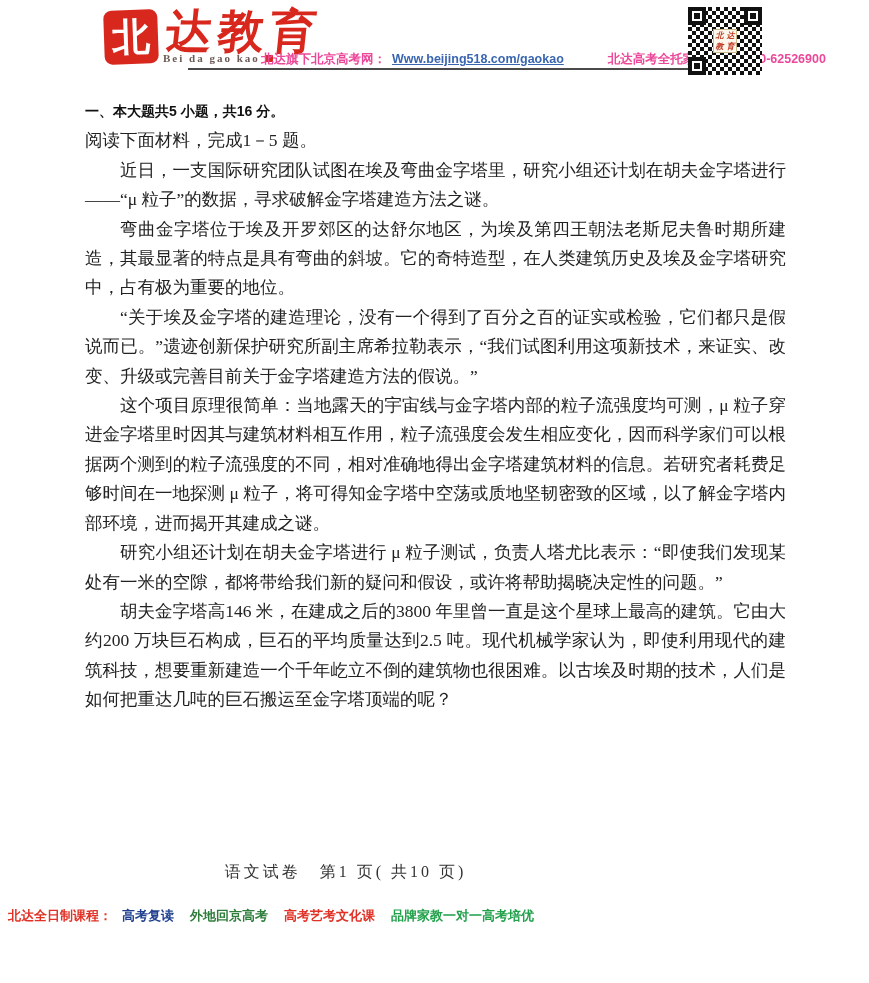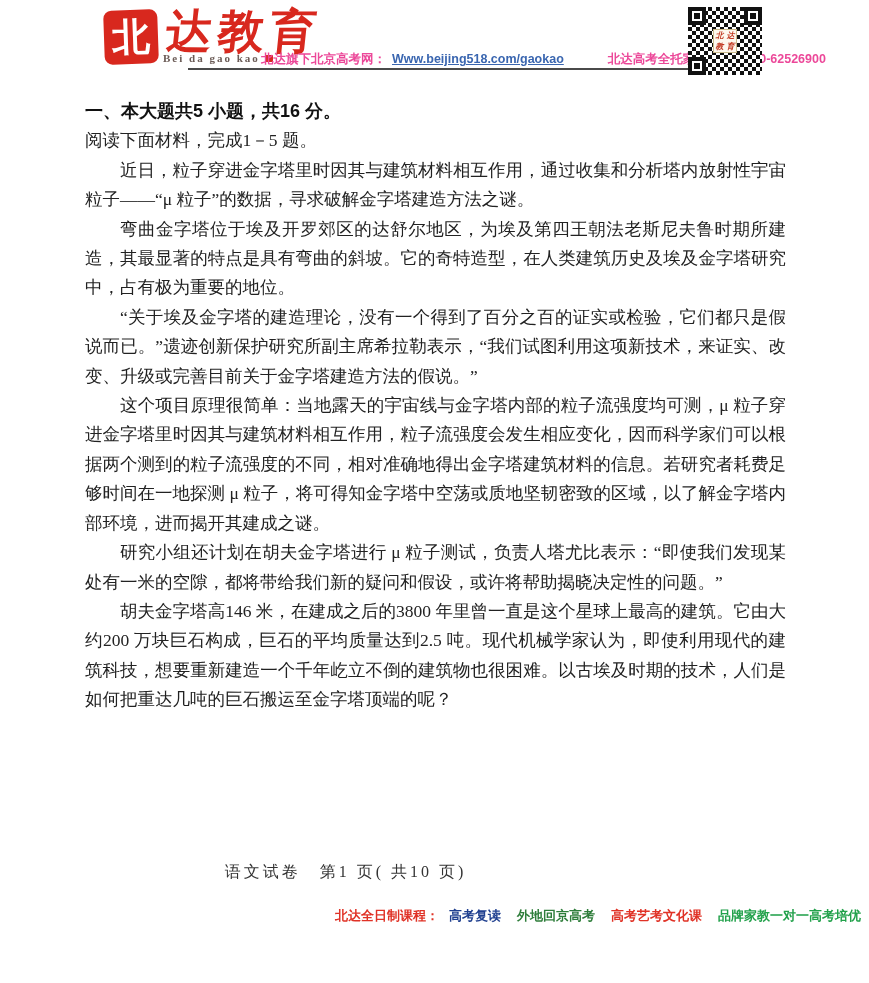--- a/index.html
+++ b/index.html
@@ -58,35 +58,35 @@
     display:grid;grid-template-columns:1fr 1fr;align-items:center;justify-items:center;
     font-size:8px;color:#c23a22;line-height:9px;font-weight:bold;
   }
 
   
   .doc{
     position:absolute;left:85px;top:97px;width:701px;
     font-size:17.5px;line-height:29.4px;text-align:justify;
     color:#222;
   }
-  .doc h2{font-size:18px;margin:0;font-weight:bold;color:#111;font-family:"Liberation Sans", sans-serif;}
+  .doc h2{font-size:14px;margin:0;font-weight:bold;color:#111;font-family:"Liberation Sans", sans-serif;}
   .doc .instruction{margin:0;text-indent:0;}
   .doc .material-title{
     margin:0;text-align:center;font-weight:bold;font-size:18px;color:#111;
     font-family:"Liberation Sans", sans-serif;
   }
   .doc p.para{margin:0;text-indent:2em;}
 
   
   .page-label{
     position:absolute;left:0;top:862px;width:691px;text-align:center;
     font-size:16px;color:#333;letter-spacing:3px;
   }
   .promo{
-    position:absolute;left:0;top:907px;width:869px;text-align:right;
+    position:absolute;left:0;top:907px;width:869px;text-align:left;
     font-size:13px;font-weight:bold;font-family:"Liberation Sans", sans-serif;
     white-space:nowrap;
   }
   .promo span{margin:0 8px;}
   .promo span:first-child{margin-right:2px;}
 </style>
 </head>
 <body>
 
 <div class="page">
@@ -114,21 +114,21 @@
         <i>达</i>
         <i>教</i>
         <i>育</i>
       </div>
     </div>
   </div>
 
   <div class="doc">
     <h2>一、本大题共5 小题，共16 分。</h2>
     <p class="instruction">阅读下面材料，完成1－5 题。</p>
-    <p class="para">近日，粒子穿进金字塔里时因其与建筑材料相互作用，通过收集和分析塔内放射性宇宙粒子——“μ 粒子”的数据，寻求破解金字塔建造方法之谜。</p>
+    <p class="para">近日，一支国际研究团队试图在埃及弯曲金字塔里，研究小组还计划在胡夫金字塔进行——“μ 粒子”的数据，寻求破解金字塔建造方法之谜。</p>
     <p class="para">弯曲金字塔位于埃及开罗郊区的达舒尔地区，为埃及第四王朝法老斯尼夫鲁时期所建造，其最显著的特点是具有弯曲的斜坡。它的奇特造型，在人类建筑历史及埃及金字塔研究中，占有极为重要的地位。</p>
     <p class="para">“关于埃及金字塔的建造理论，没有一个得到了百分之百的证实或检验，它们都只是假说而已。”遗迹创新保护研究所副主席希拉勒表示，“我们试图利用这项新技术，来证实、改变、升级或完善目前关于金字塔建造方法的假说。”</p>
     <p class="para">这个项目原理很简单：当地露天的宇宙线与金字塔内部的粒子流强度均可测，μ 粒子穿进金字塔里时因其与建筑材料相互作用，粒子流强度会发生相应变化，因而科学家们可以根据两个测到的粒子流强度的不同，相对准确地得出金字塔建筑材料的信息。若研究者耗费足够时间在一地探测 μ 粒子，将可得知金字塔中空荡或质地坚韧密致的区域，以了解金字塔内部环境，进而揭开其建成之谜。</p>
     <p class="para">研究小组还计划在胡夫金字塔进行 μ 粒子测试，负责人塔尤比表示：“即使我们发现某处有一米的空隙，都将带给我们新的疑问和假设，或许将帮助揭晓决定性的问题。”</p>
     <p class="para">胡夫金字塔高146 米，在建成之后的3800 年里曾一直是这个星球上最高的建筑。它由大约200 万块巨石构成，巨石的平均质量达到2.5 吨。现代机械学家认为，即使利用现代的建筑科技，想要重新建造一个千年屹立不倒的建筑物也很困难。以古埃及时期的技术，人们是如何把重达几吨的巨石搬运至金字塔顶端的呢？</p>
   </div>
 
   <div class="page-label">语文试卷　第1 页( 共10 页)</div>
 
   <div class="promo">

